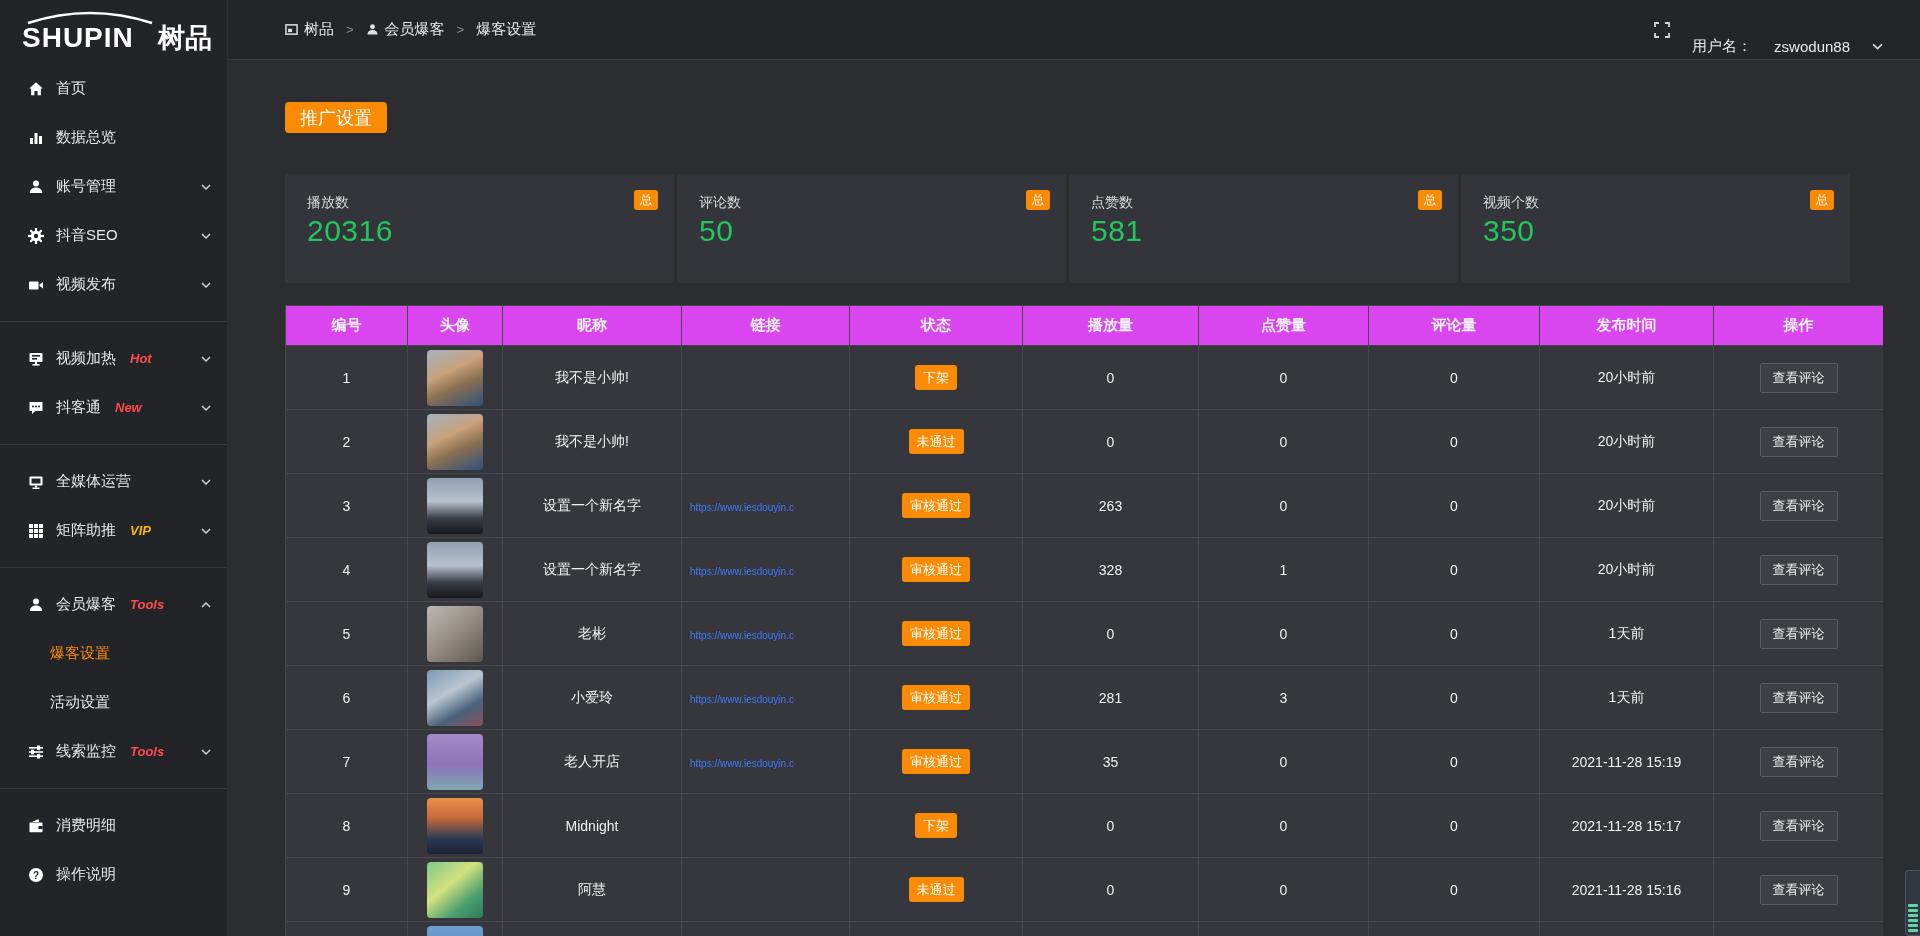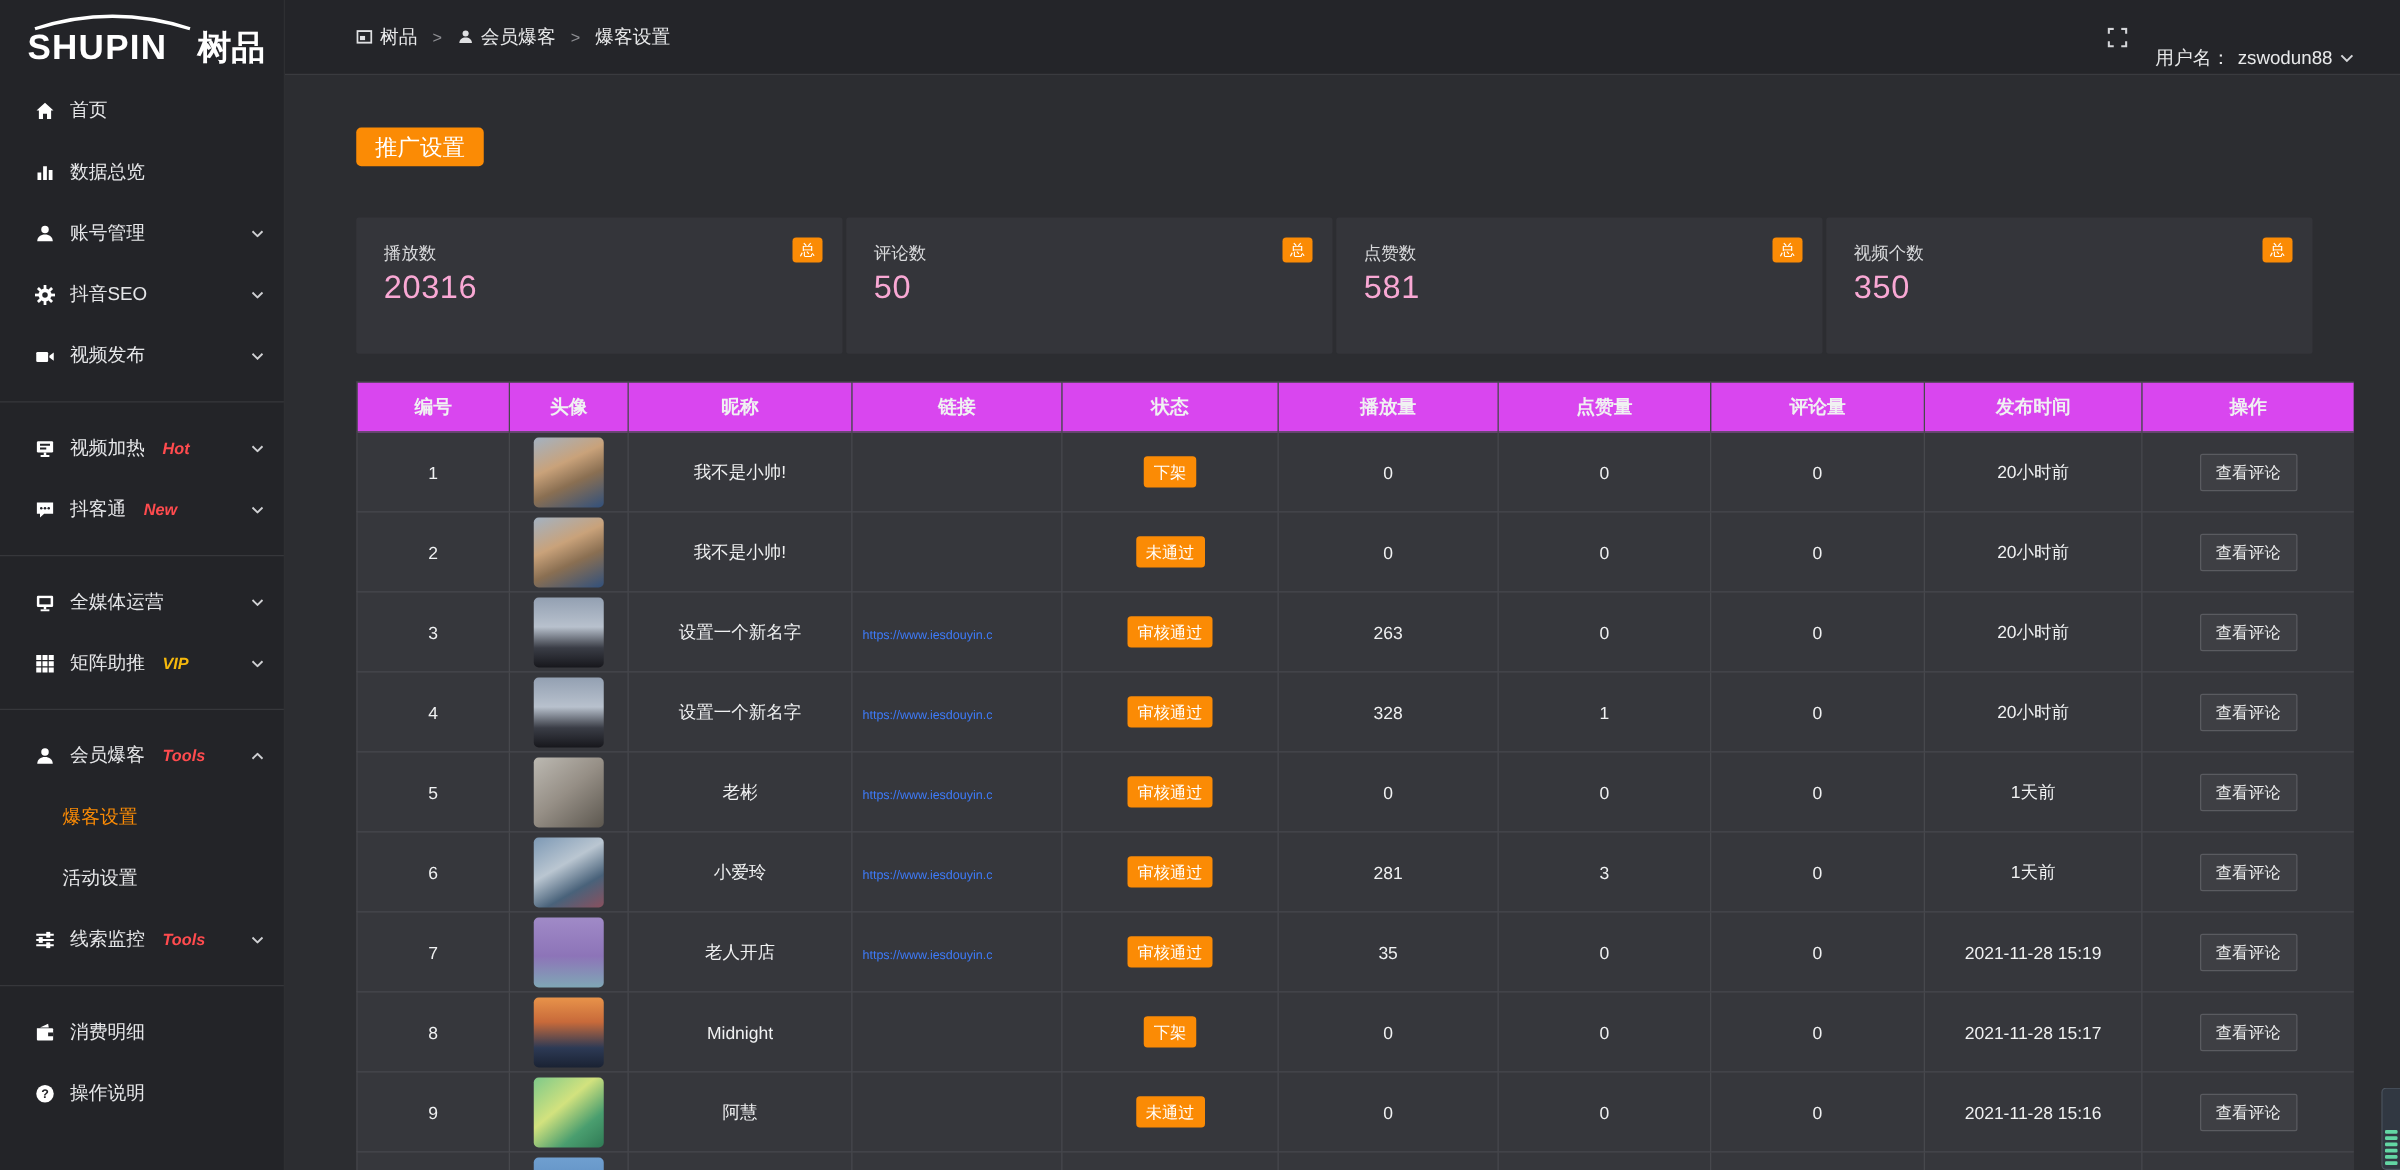--- a/index.html
+++ b/index.html
@@ -31,38 +31,38 @@
   
   .topbar {
     position:absolute; left:228px; top:0; right:0; height:60px;
     background:#242529; border-bottom:1px solid #3a3b3f;
     display:flex; align-items:center; padding:0 37px 0 57px; z-index:2;
   }
   .crumb { display:flex; align-items:center; font-size:15px; }
   .crumb .seg { display:flex; align-items:center; gap:6px; color:#e8e9ea; cursor:pointer; }
   .crumb .sep { color:#8d8e92; margin:0 12px; font-size:13px; }
   .topbar-right { margin-left:auto; display:flex; align-items:center; gap:22px; }
-  .user-box { display:flex; align-items:center; gap:6px; font-size:15px; cursor:pointer;margin-top:34px; }
+  .user-box { display:flex; align-items:center; gap:22px; font-size:15px; cursor:pointer;margin-top:34px; }
   
   .content {
     position:absolute; left:228px; top:60px; right:0; bottom:0;
     padding:42px 37px 0 57px; overflow:hidden;
   }
   .btn-promo {
     display:inline-block; background:#fb8b05; color:#fff; border:none; border-radius:4px;
     height:31px; padding:0 15px; font-size:18px; cursor:pointer;
     font-family:inherit;
   }
   .cards { display:flex; gap:3px; margin-top:41px; }
   .card {
     position:relative; width:389px; height:109px; background:#34353a; border-radius:2px;
     padding:20px 20px 0 22px;
   }
   .card .c-label { font-size:14px; color:#d9dadc; }
-  .card .c-value { font-size:26px; color:#f9a8d4; margin-top:2px; letter-spacing:.5px; }
+  .card .c-value { font-size:30px; color:#22c55e; margin-top:2px; letter-spacing:.5px; }
   .card .c-badge {
     position:absolute; top:16px; right:16px; background:#fb8b05; color:#fff;
     font-size:12px; padding:4px 6px; border-radius:3px; line-height:1;
   }
   
   .tbl-wrap { margin-top:22px; width:1598px; height:631px; overflow:hidden; }
   table { border-collapse:collapse; table-layout:fixed; width:1598px; background:#36373c; }
   th, td { border:1px solid #47484d; text-align:center; font-size:14px; color:#f0f1f2; }
   thead th { height:40px; background:#d946ef; font-weight:bold; font-size:15px;text-align:center; }
   tbody td { height:64px; }

